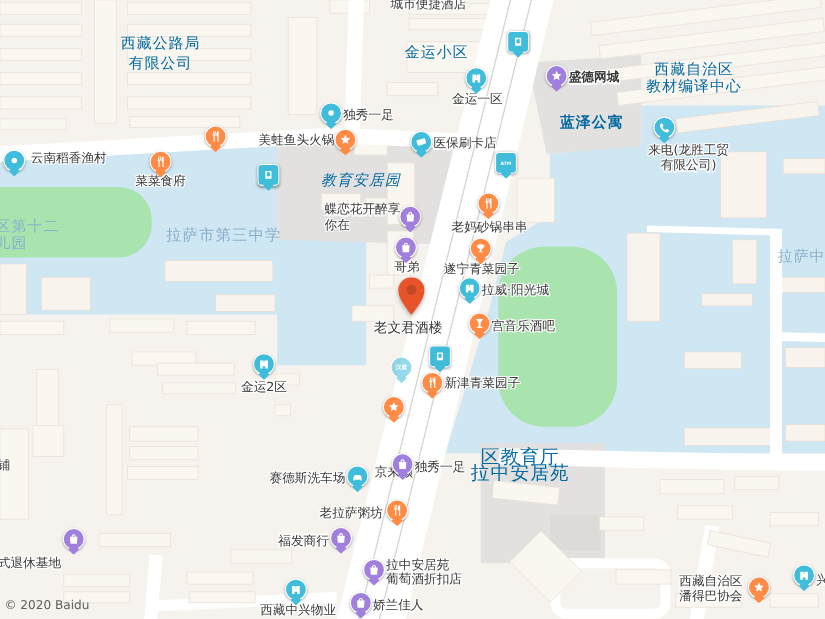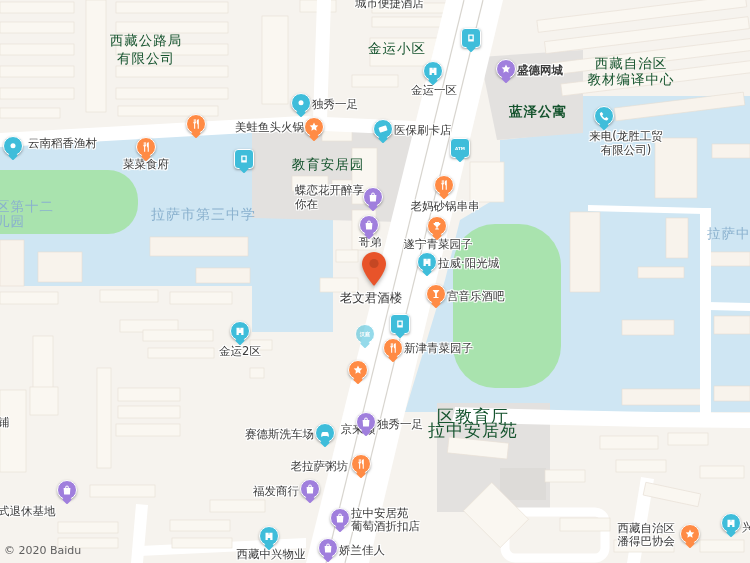--- a/index.html
+++ b/index.html
@@ -17,21 +17,21 @@
   .poi-icon svg{width:12px;height:12px;display:block;}
   .poi-icon.faded{opacity:.55;box-shadow:none;}
   
   .sel-pin{position:absolute;z-index:8;transform:translate(-50%,-100%);
     filter:drop-shadow(0 2px 2px rgba(0,0,0,.3));}
   
   .lb{position:absolute;white-space:nowrap;z-index:5;line-height:1.1;}
   .lb-poi{color:#3a3a3a;font-size:11.5px;font-weight:500;
     text-shadow:1px 0 0 #fff,-1px 0 0 #fff,0 1px 0 #fff,0 -1px 0 #fff,
                 1px 1px 0 #fff,-1px -1px 0 #fff,1px -1px 0 #fff,-1px 1px 0 #fff;}
-  .lb-gray{color:#14532d;font-size:13.5px;letter-spacing:1px;}
+  .lb-gray{color:#0369a1;font-size:13.5px;letter-spacing:1px;}
   .lb-blue{color:#8ab1ce;font-size:13.5px;letter-spacing:1px;}
   .al-c{transform:translateX(-50%);text-align:center;}
   .al-r{transform:translateX(-100%);text-align:left;}
   #copyright{position:absolute;left:4px;top:544px;z-index:9;font-size:11px;color:#5f5f5f;}
 </style>
 </head>
 <body>
 
 <div id="map">
 
@@ -169,21 +169,21 @@
   </svg>
 
   <div id="labels-layer">
       <div class="lb lb-gray al-c" style="left: 146px; top: 31px; line-height: 18px;">
         <div>西藏公路局</div>
         <div>有限公司</div>
       </div>
       <div class="lb lb-gray al-c" style="left: 397px; top: 41px;">
         <div>金运小区</div>
       </div>
-      <div class="lb lb-gray al-c" style="left: 328px; top: 157px;">
+      <div class="lb lb-gray al-c" style="left: 328px; top: 157px; font-style: italic;">
         <div>教育安居园</div>
       </div>
       <div class="lb lb-gray al-c" style="left: 631px; top: 55px; line-height: 16px;">
         <div>西藏自治区</div>
         <div>教材编译中心</div>
       </div>
       <div class="lb lb-gray al-c" style="left: 538px; top: 104px; font-weight: bold;">
         <div>蓝泽公寓</div>
       </div>
       <div class="lb lb-blue " style="left: -4px; top: 199px; line-height: 15px;">

